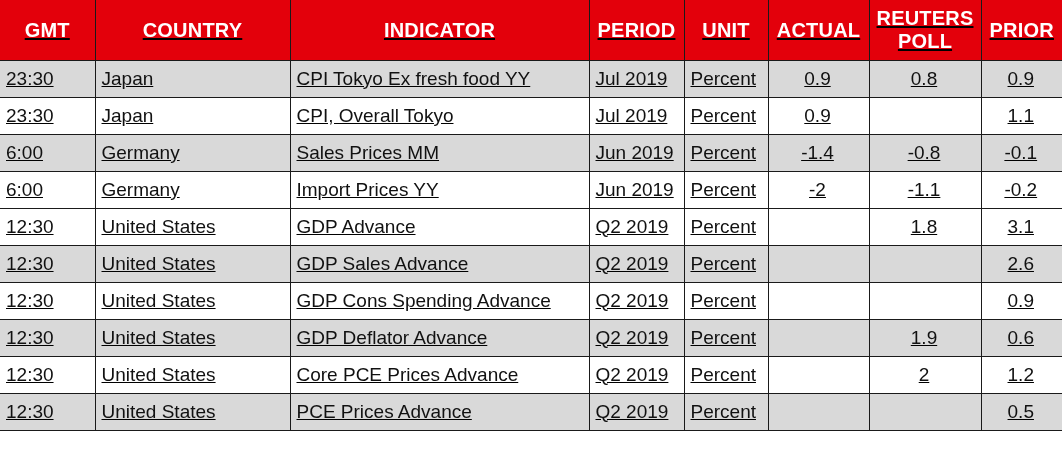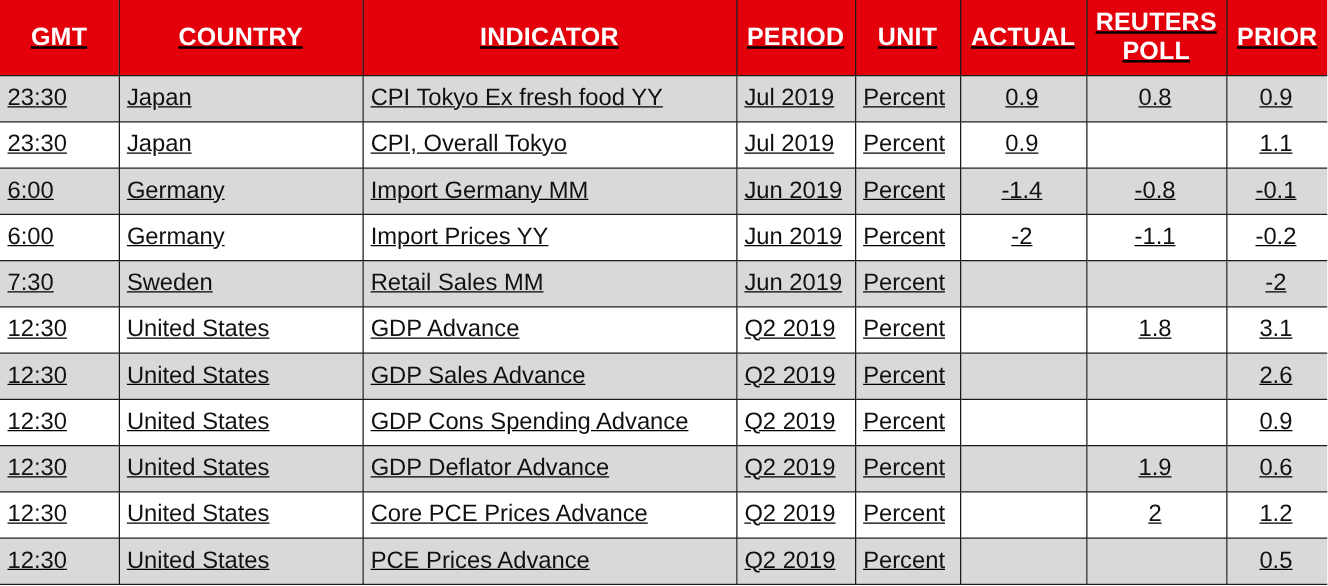--- a/index.html
+++ b/index.html
@@ -111,47 +111,37 @@
         <td class="align-left">CPI, Overall Tokyo</td>
         <td class="align-left">Jul 2019</td>
         <td class="align-left">Percent</td>
         <td class="align-right">0.9</td>
         <td class="align-right"></td>
         <td class="align-right last-col">1.1</td>
       </tr>
       <tr class="row-shaded">
         <td class="align-center">6:00</td>
         <td class="align-center">Germany</td>
-        <td class="align-left">Import Germany MM</td>
+        <td class="align-left">Sales Prices MM</td>
         <td class="align-left">Jun 2019</td>
         <td class="align-left">Percent</td>
         <td class="align-right">-1.4</td>
         <td class="align-right">-0.8</td>
         <td class="align-right last-col">-0.1</td>
       </tr>
       <tr class="row-plain">
         <td class="align-center">6:00</td>
         <td class="align-center">Germany</td>
         <td class="align-left">Import Prices YY</td>
         <td class="align-left">Jun 2019</td>
         <td class="align-left">Percent</td>
         <td class="align-right">-2</td>
         <td class="align-right">-1.1</td>
         <td class="align-right last-col">-0.2</td>
       </tr>
-      <tr class="row-shaded">
-        <td class="align-center">7:30</td>
-        <td class="align-center">Sweden</td>
-        <td class="align-left">Retail Sales MM</td>
-        <td class="align-left">Jun 2019</td>
-        <td class="align-left">Percent</td>
-        <td class="align-right"></td>
-        <td class="align-right"></td>
-        <td class="align-right last-col">-2</td>
-      </tr>
       <tr class="row-plain">
         <td class="align-center">12:30</td>
         <td class="align-center">United States</td>
         <td class="align-left">GDP Advance</td>
         <td class="align-left">Q2 2019</td>
         <td class="align-left">Percent</td>
         <td class="align-right"></td>
         <td class="align-right">1.8</td>
         <td class="align-right last-col">3.1</td>
       </tr>

